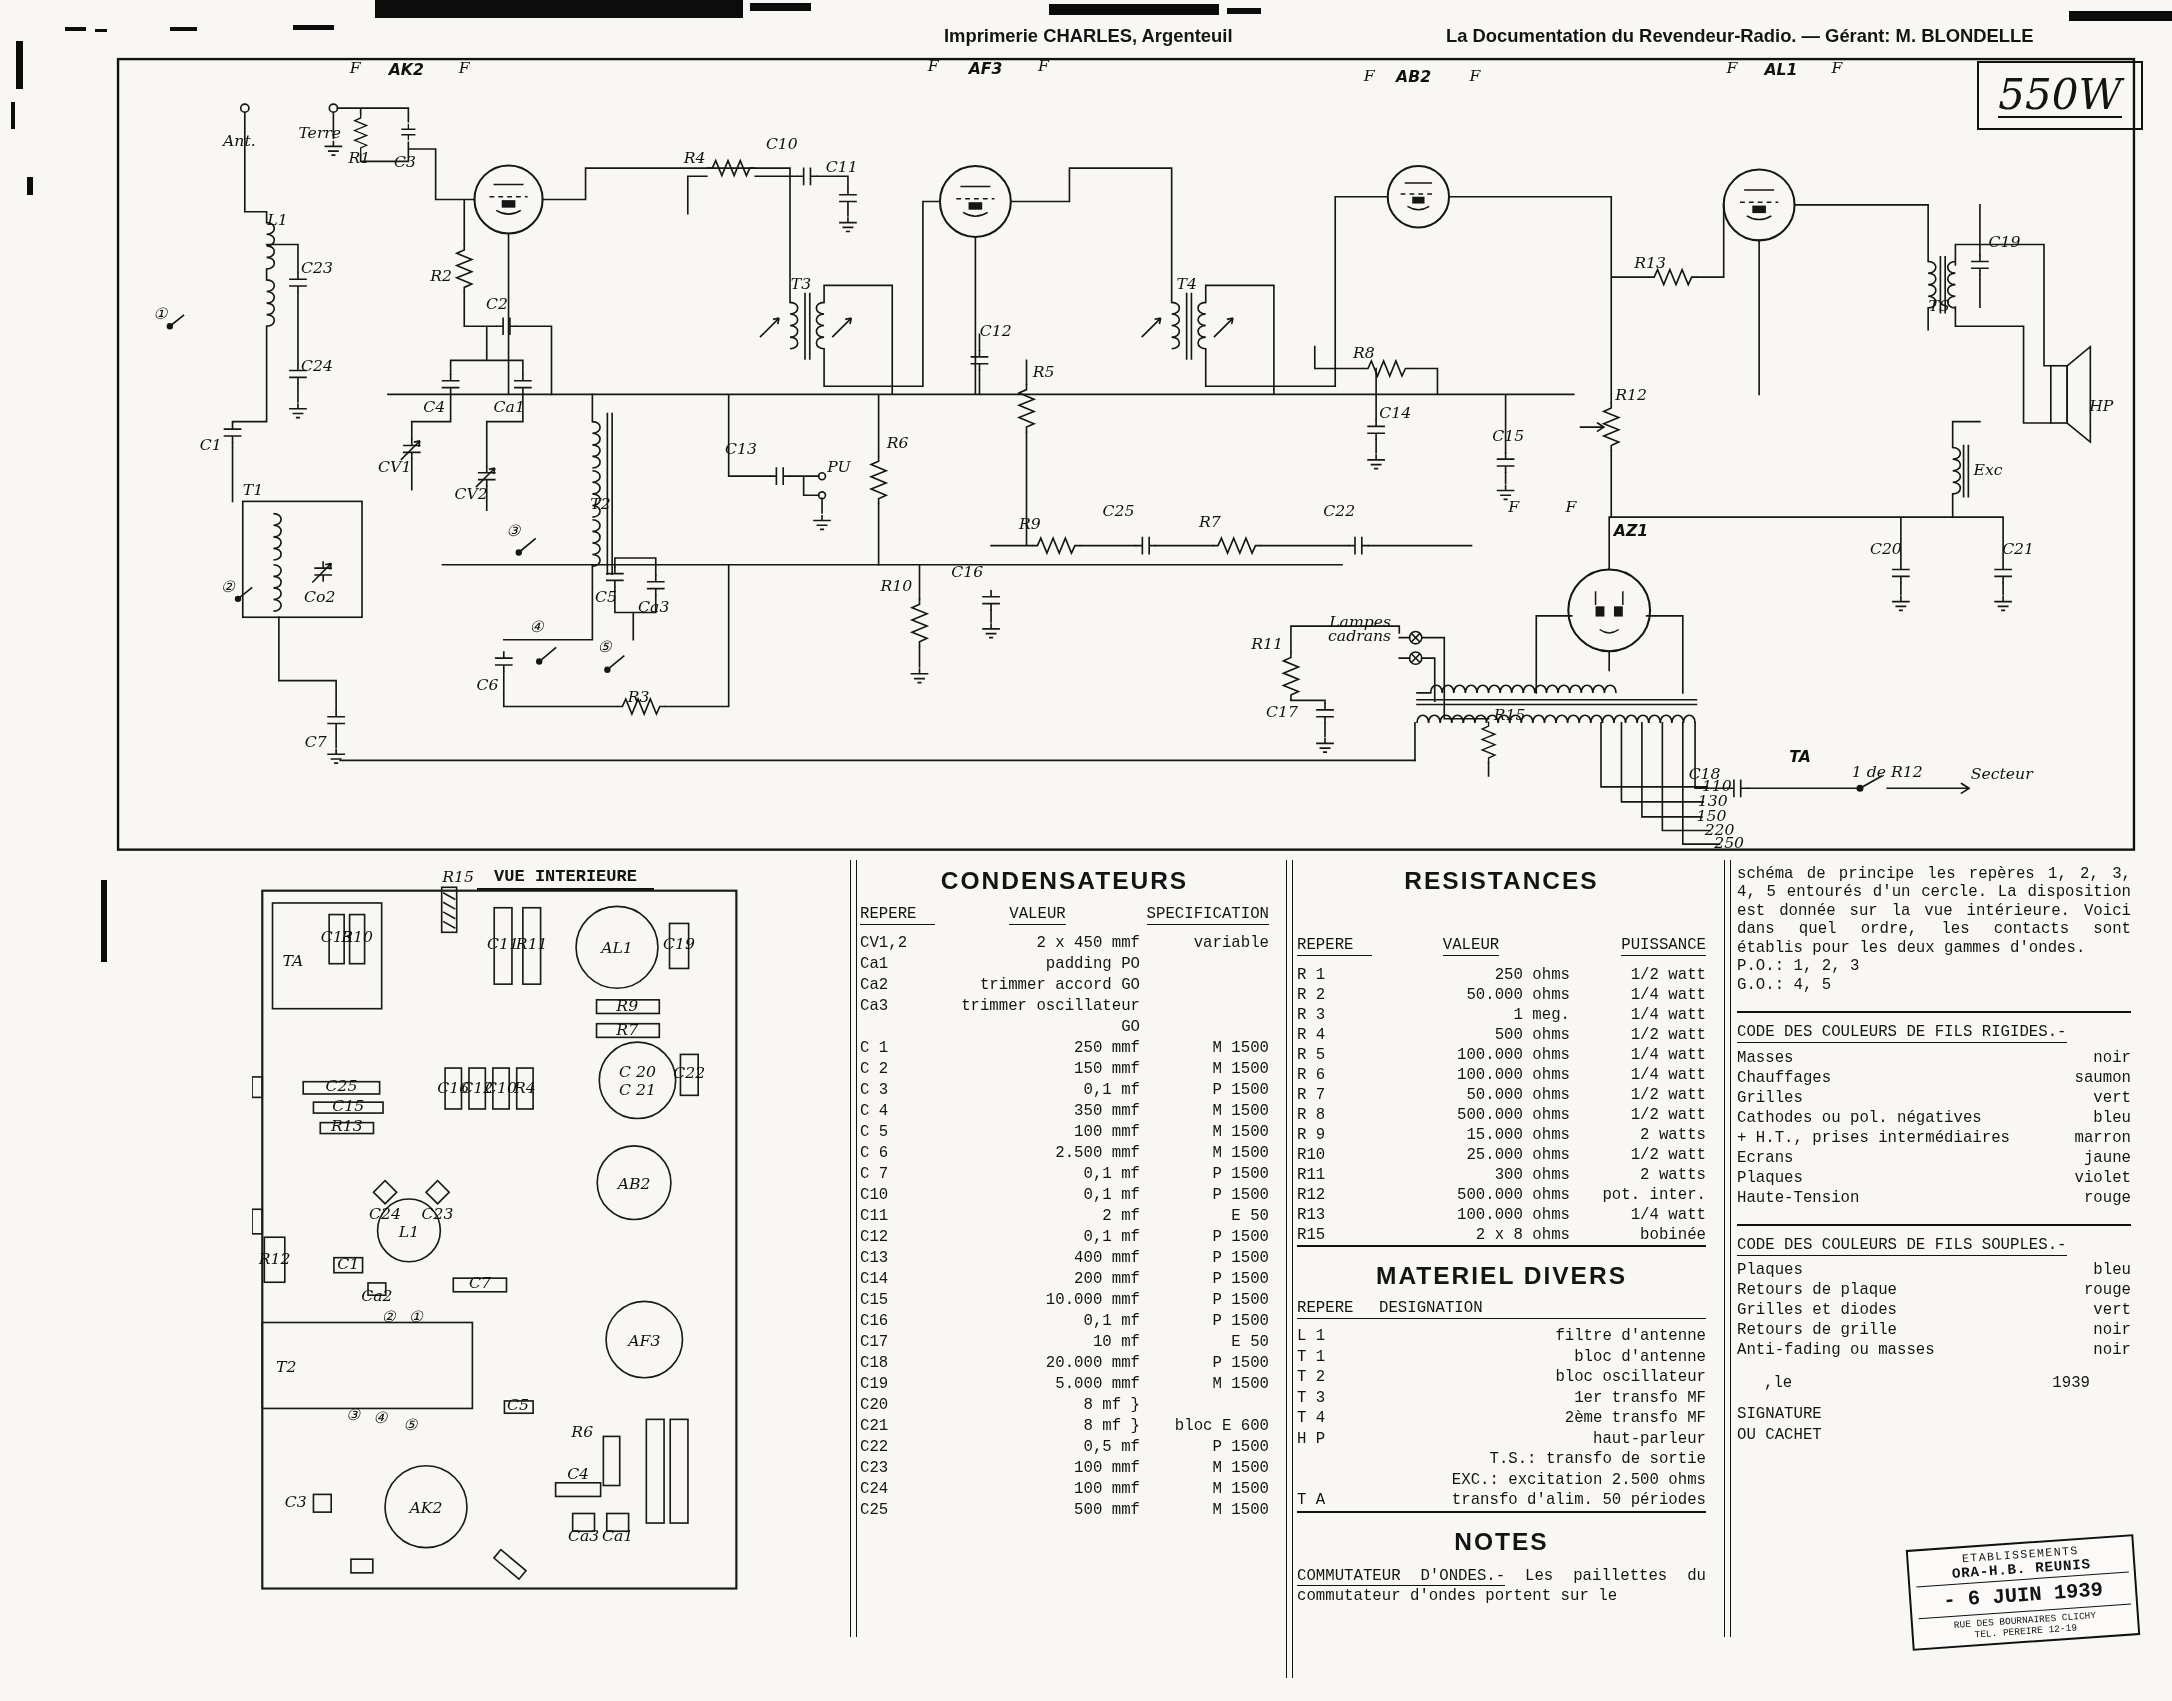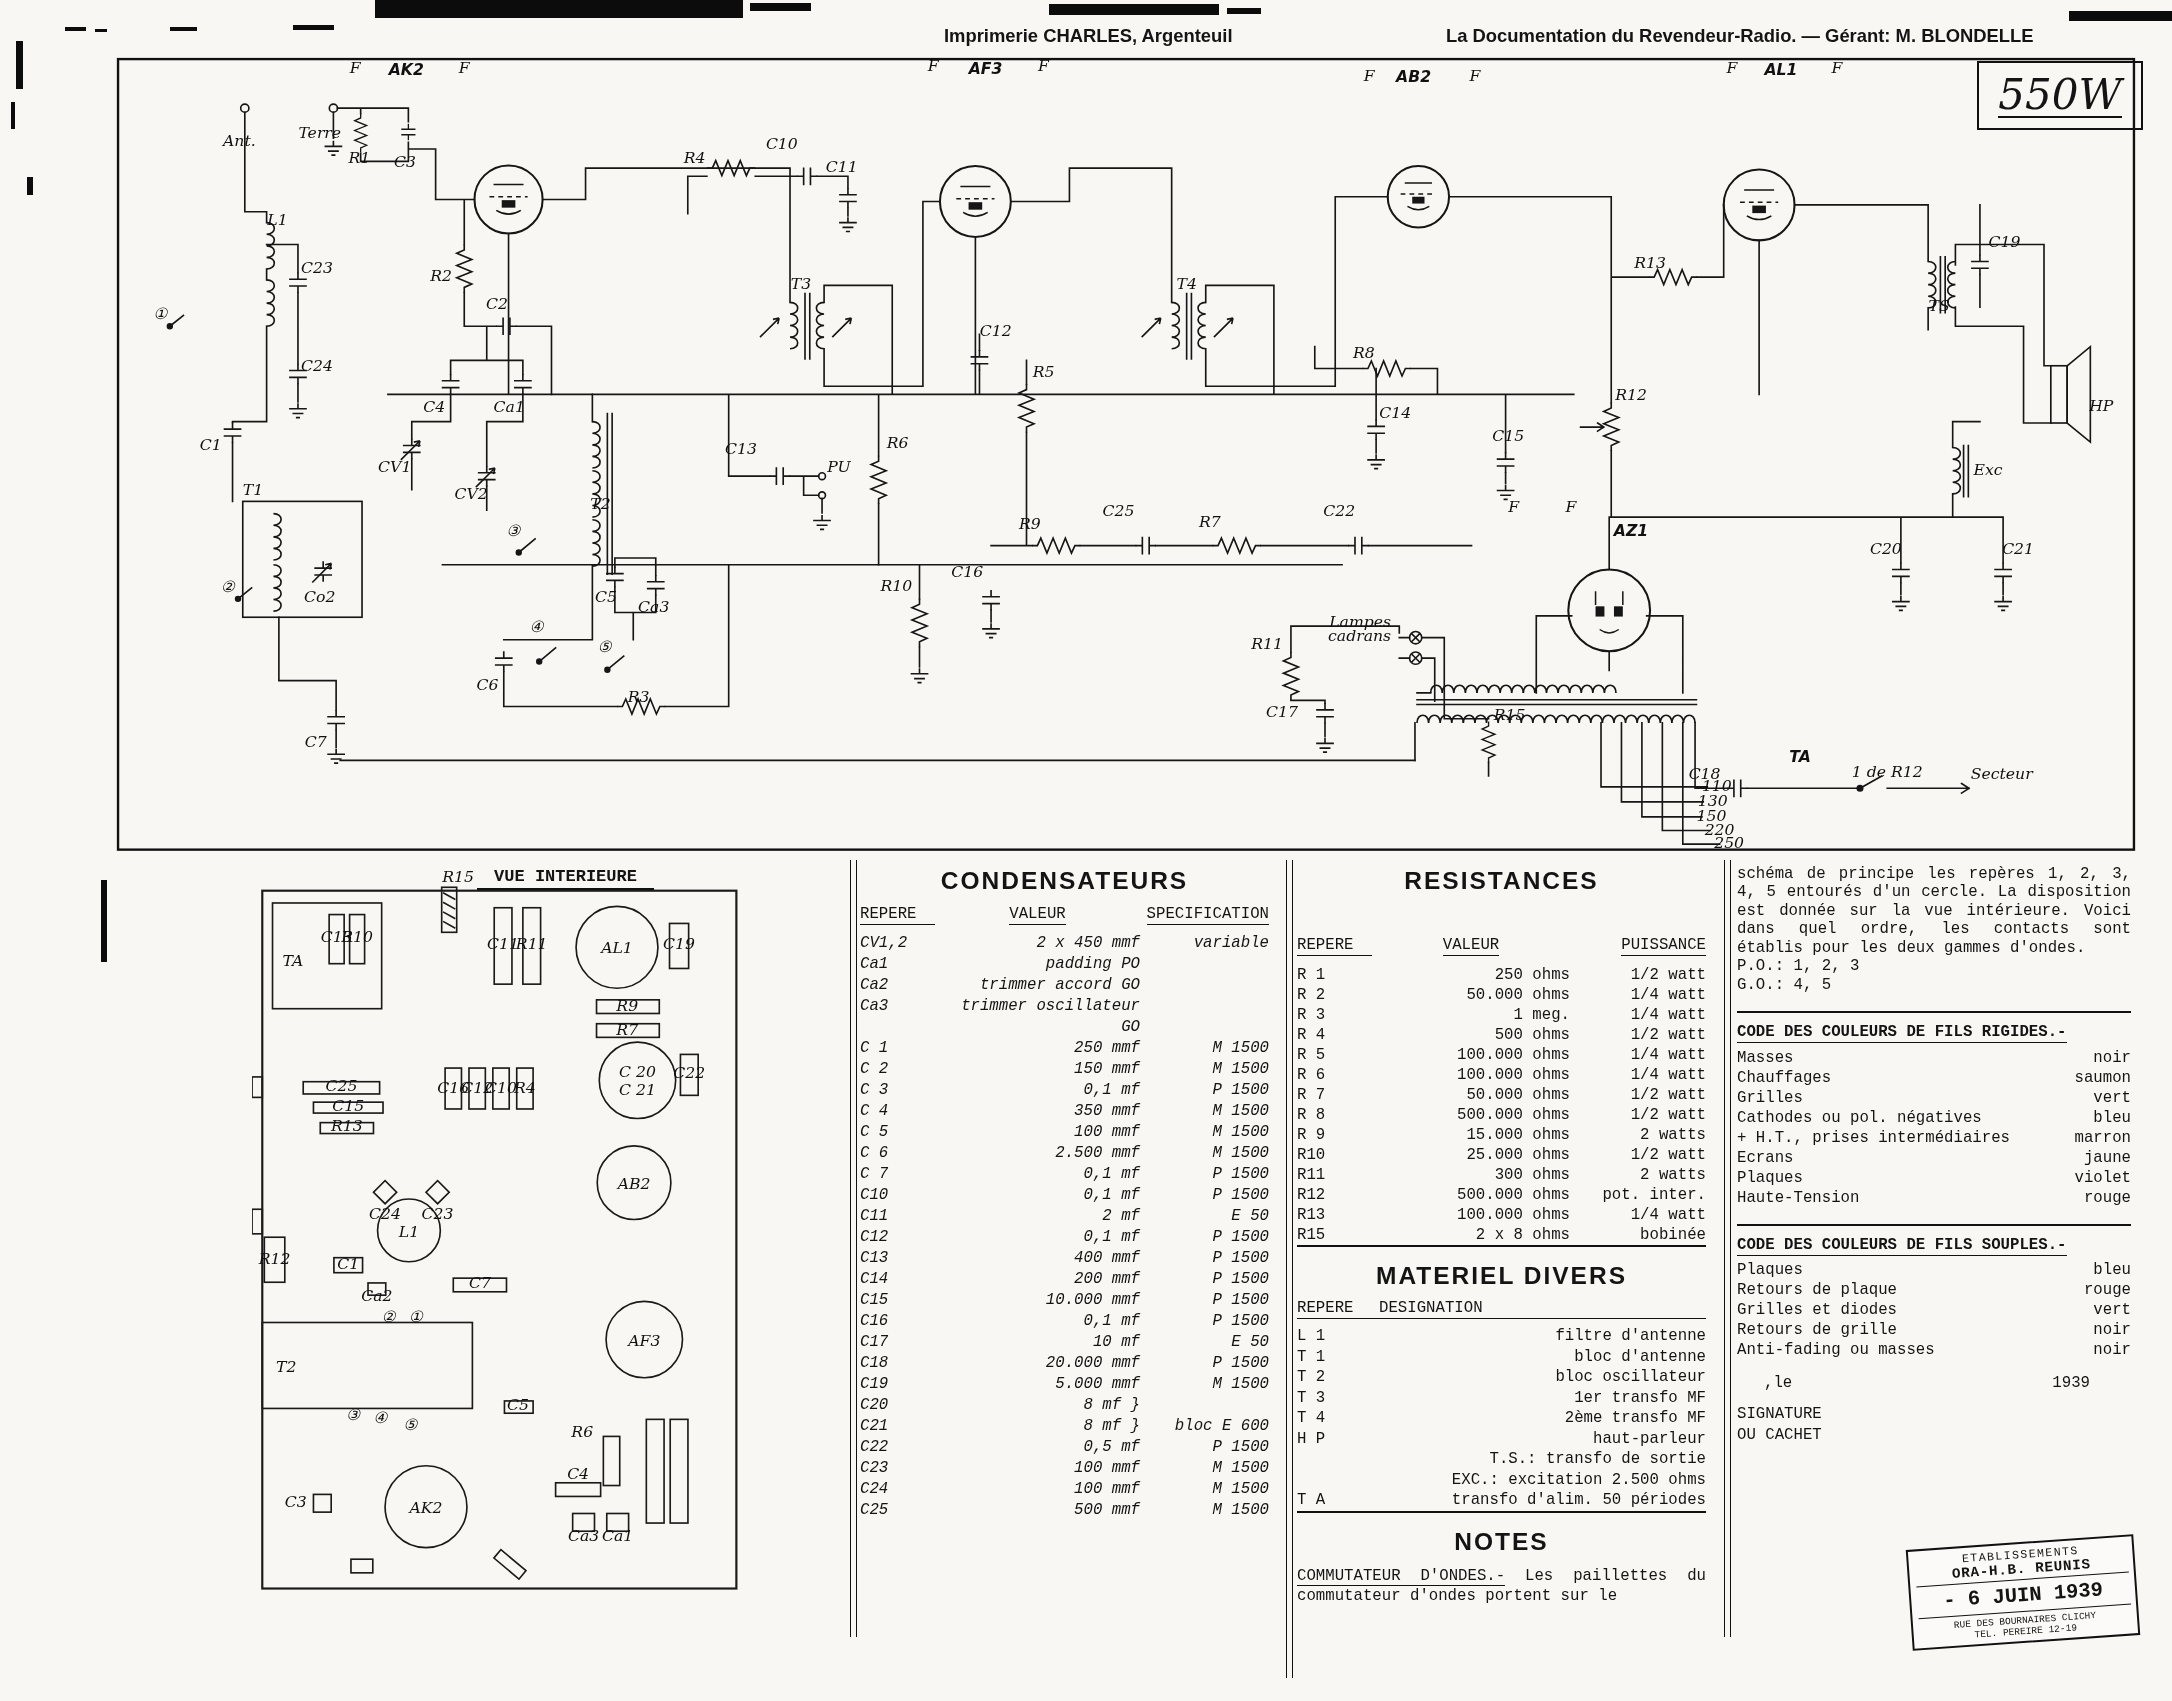--- a/index.html
+++ b/index.html
@@ -30,35 +30,35 @@
   
   .vdiv{position:absolute;width:4.8px;border-left:1.7px solid #111;border-right:1.7px solid #111;}
   
   .col{position:absolute;font-size:15.7px;}
   .col h2{font-family:"Liberation Sans",sans-serif;text-align:center;font-size:24.5px;letter-spacing:2px;margin:0 0 9.5px 0;}
   .spec{font-size:14.3px;line-height:17.7px;margin:0 0 9.5px 0;text-align:justify;}
   .thead{margin:6.8px 0 8.2px 0;font-size:15.7px;}
   .thead span{border-bottom:1.4px solid #111;padding-bottom:1.4px;}
   .cond-grid{display:grid;grid-template-columns:75px 205px 1fr;}
   .cond-grid .h1{justify-self:center;} .cond-grid .h2x{justify-self:end;}
-  .cond .trow{display:grid;grid-template-columns:75px 205px 1fr;line-height:21px;font-style:italic;}
+  .cond .trow{display:grid;grid-template-columns:75px 205px 1fr;line-height:21px;}
   .cond .tc1{text-align:right;} .cond .tc2{text-align:right;}
   .res-grid{display:grid;grid-template-columns:75px 198px 1fr;}
   .res-grid .h1{justify-self:center;} .res-grid .h2x{justify-self:end;margin-left:30px;}
   .res .trow{display:grid;grid-template-columns:75px 198px 1fr;line-height:20px;}
   .res .tc1{text-align:right;} .res .tc2{text-align:right;}
   .boxed{font-family:"Liberation Sans",sans-serif;text-align:center;font-size:23px;letter-spacing:1.4px;
          border-top:2px solid #111;border-bottom:none;margin:19px 0 6.8px 0;padding-top:15px;}
   .mat-grid{display:grid;grid-template-columns:82px 1fr;margin:4.1px 0 6.8px 0;}
   .mat .trow{display:grid;grid-template-columns:82px 1fr;line-height:20.5px;}
   .notes-p{font-size:15.7px;line-height:20px;margin:10px 0 0 0;text-align:justify;}
   .u{border-bottom:1.4px solid #111;padding-bottom:0.7px;}
   .rintro{margin:0;line-height:18.4px;text-align:justify;}
   .poline{line-height:19px;}
-  .code-title{font-size:15.7px;font-weight:bold;margin:16.4px 0 6.8px 0;border-top:2px solid #111;padding-top:9.5px;}
+  .code-title{font-size:15.7px;font-weight:normal;margin:16.4px 0 6.8px 0;border-top:2px solid #111;padding-top:9.5px;}
   .code-title span{border-bottom:1.4px solid #111;padding-bottom:1.4px;}
   .codes .trow{display:flex;justify-content:space-between;line-height:20px;}
   .visa{border-top:2px solid #111;border-bottom:2px solid #111;margin-top:17.7px;padding:9.5px 0;
         font-weight:bold;font-size:16.4px;text-align:left;}
   .dateline{display:flex;justify-content:space-between;padding:12.3px 41px 0 27px;line-height:20.5px;}
   .sig{margin-top:11px;line-height:20.5px;}
   .stamp{position:absolute;left:1909px;top:1542px;width:213px;border:2.4px solid #111;padding:4.1px 5.5px;
          transform:rotate(-4deg);text-align:center;background:rgba(255,255,255,.4);}
   .stamp .s1{font-size:11.6px;letter-spacing:1.4px;}
   .stamp .s2{font-size:14.3px;font-weight:bold;letter-spacing:0.7px;border-bottom:1.4px solid #111;padding-bottom:2px;}

